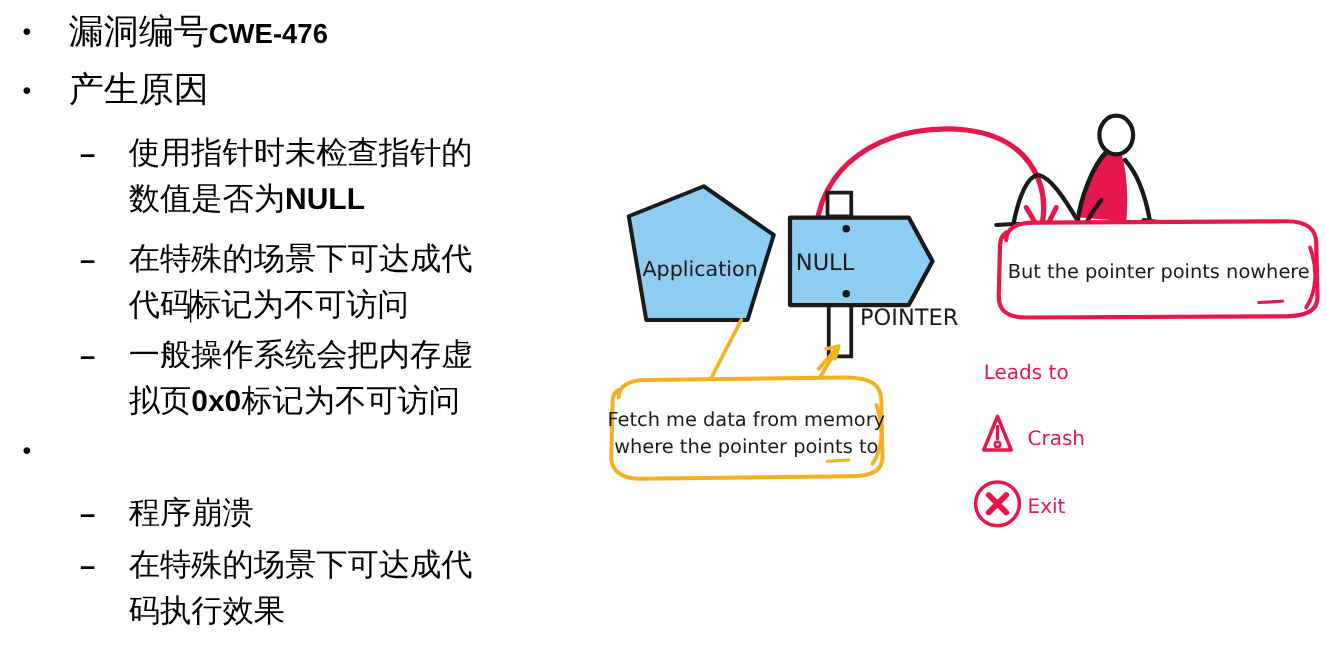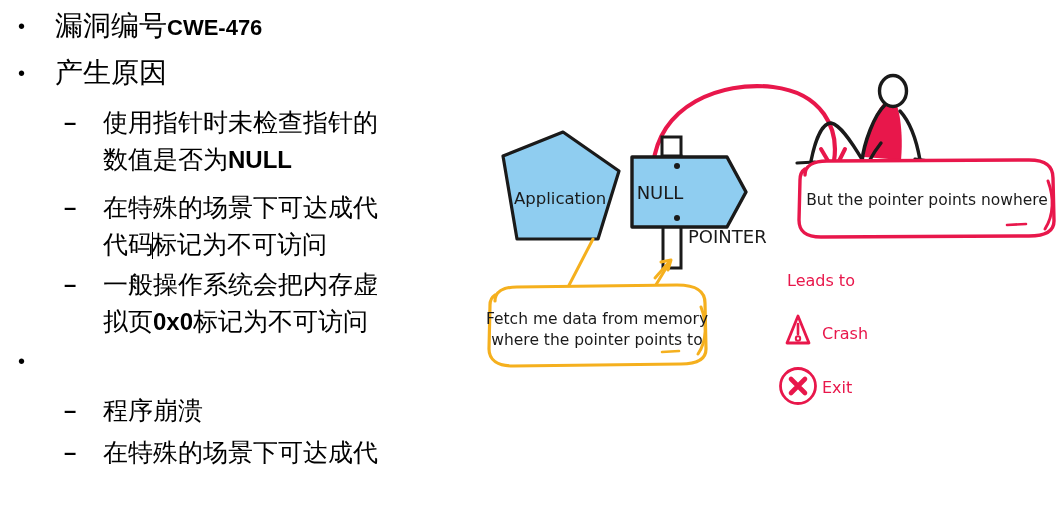--- a/index.html
+++ b/index.html
@@ -80,21 +80,21 @@
     border-left: 1.6px solid #000;
     height: 27px;
     vertical-align: -6px;
     margin: 0 -1px;
   }
 
   
   #illustration {
     position: absolute;
     left: 455px;
-    top: 53px;
+    top: 70px;
     width: 606px;
     height: 380px;
     text-align: right;
   }
   #illustration svg { display: block; }
   .hand-text {
     font-family: "DejaVu Sans", sans-serif;
     fill: #1a1a1a;
   }
   .hand-text-pink { fill: #e8174b; }
@@ -146,20 +146,21 @@
 
     <div class="bullet-row lvl2" style="top:392px;">
       <span class="marker">–</span>
       <span class="body">程序崩溃</span>
     </div>
 
     <div class="bullet-row lvl2" style="top:434px;">
       <span class="marker">–</span>
       <span class="body">
         <span>在特殊的场景下可达成代</span><br>
+        <span>码执行效果</span>
       </span>
     </div>
   </div>
 
   <div id="illustration">
     <svg width="606" height="380" viewBox="0 0 606 380" xmlns="http://www.w3.org/2000/svg">
 
       <g>
         <path d="M 198 112 C 205 52 265 28 318 34 C 368 40 384 76 379 108" fill="none" stroke="#e8174b" stroke-width="4.2" stroke-linecap="round"></path>
         <path d="M 379 110 L 379 118" fill="none" stroke="#e8174b" stroke-width="4.2" stroke-linecap="round"></path>

